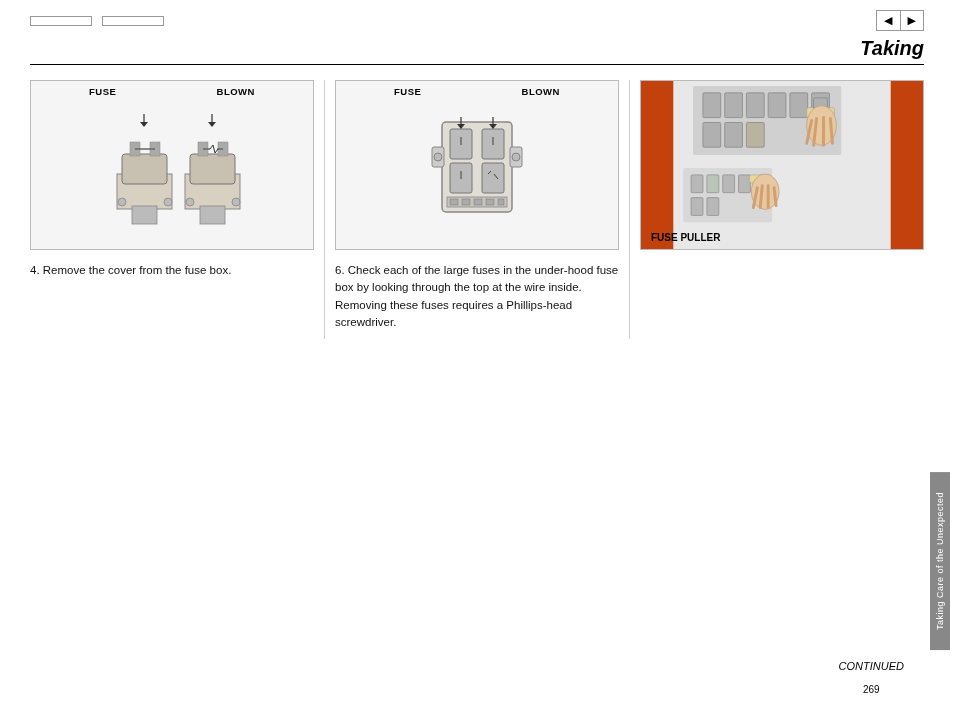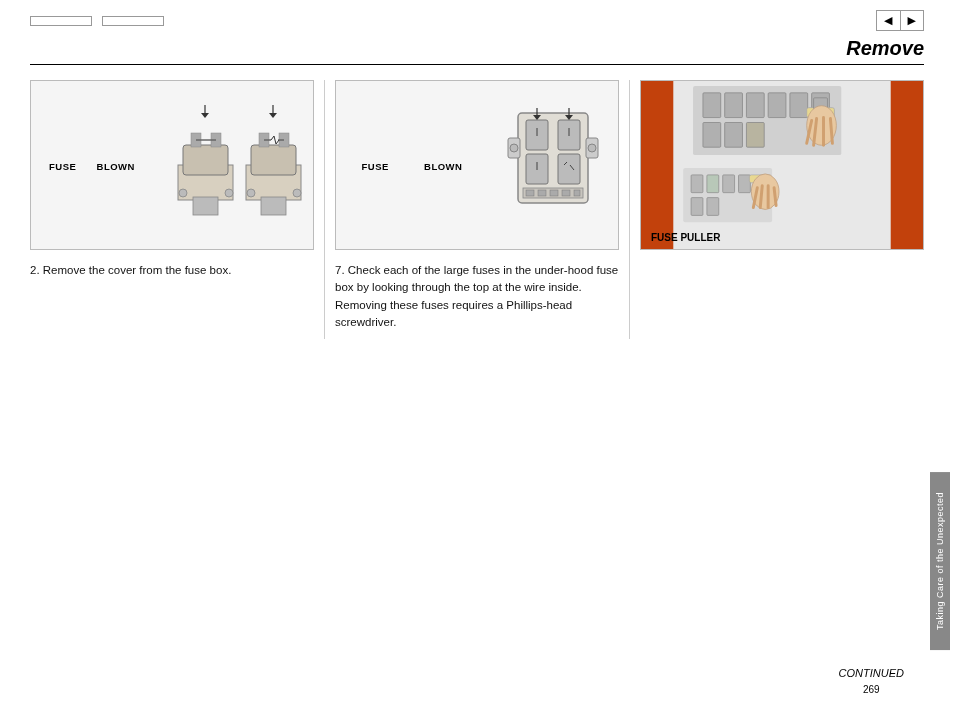--- a/index.html
+++ b/index.html
@@ -85,21 +85,21 @@
       padding-right: 0;
     }
 
     
     .illus-box {
       border: 1px solid #bbb;
       background: #f5f5f5;
       width: 100%;
       height: 170px;
       display: flex;
-      flex-direction: row;
+      flex-direction: column;
       align-items: center;
       justify-content: flex-start;
       margin-bottom: 12px;
       position: relative;
       overflow: hidden;
     }
 
     
     .illus-svg {
       flex: 1;
@@ -163,21 +163,21 @@
     
     .bottom-area {
       position: absolute;
       bottom: 15px;
       right: 50px;
       text-align: right;
     }
     .continued {
       font-style: italic;
       font-size: 11px;
-      margin-bottom: 5px;
+      margin-bottom: 12px;
     }
     .page-num {
       font-size: 10px;
       font-weight: normal;
       text-align: center;
     }
 
     
     .fuse-label-row {
       display: flex;
@@ -199,21 +199,21 @@
   <button class="nav-btn">
     <span></span>
   </button>
   <div class="nav-arrows">
     <button class="nav-arrow">◀</button>
     <button class="nav-arrow">▶</button>
   </div>
 </div>
 
 <div class="page-title-area">
-  <span class="page-title">Remove</span>
+  <span class="page-title">Taking</span>
 </div>
 
 <hr class="divider">
 
 <div class="main-content">
 
   <div class="col">
     <div class="illus-box">
       <div class="fuse-label-row">
         <span>FUSE</span>
@@ -261,21 +261,21 @@
           </g>
 
           <line x1="52" y1="0" x2="52" y2="8" stroke="#333" stroke-width="1.2"></line>
           <polygon points="48,8 56,8 52,13" fill="#333"></polygon>
           <line x1="120" y1="0" x2="120" y2="8" stroke="#333" stroke-width="1.2"></line>
           <polygon points="116,8 124,8 120,13" fill="#333"></polygon>
         </svg>
       </div>
     </div>
     <div class="col-text">
-      <p>2. Remove the cover from the fuse box.</p>
+      <p>4. Remove the cover from the fuse box.</p>
     </div>
   </div>
 
   <div class="col">
     <div class="illus-box">
       <div class="fuse-label-row">
         <span>FUSE</span>
         <span>BLOWN</span>
       </div>
       <div class="illus-svg">
@@ -311,21 +311,21 @@
           <polygon points="77,7 85,7 81,12" fill="#333"></polygon>
 
           <rect x="20" y="30" width="12" height="20" rx="2" fill="#ccc" stroke="#888" stroke-width="1"></rect>
           <circle cx="26" cy="40" r="4" fill="#bbb" stroke="#777" stroke-width="0.8"></circle>
           <rect x="98" y="30" width="12" height="20" rx="2" fill="#ccc" stroke="#888" stroke-width="1"></rect>
           <circle cx="104" cy="40" r="4" fill="#bbb" stroke="#777" stroke-width="0.8"></circle>
         </svg>
       </div>
     </div>
     <div class="col-text">
-      <p>7. Check each of the large fuses in the under-hood fuse box by looking through the top at the wire inside. Removing these fuses requires a Phillips-head screwdriver.</p>
+      <p>6. Check each of the large fuses in the under-hood fuse box by looking through the top at the wire inside. Removing these fuses requires a Phillips-head screwdriver.</p>
     </div>
   </div>
 
   <div class="col">
     <div class="col3-illus">
       
       <svg width="100%" height="100%" viewBox="0 0 220 170">
 
         <rect x="0" y="0" width="220" height="170" fill="#e8e8e8"></rect>
 

